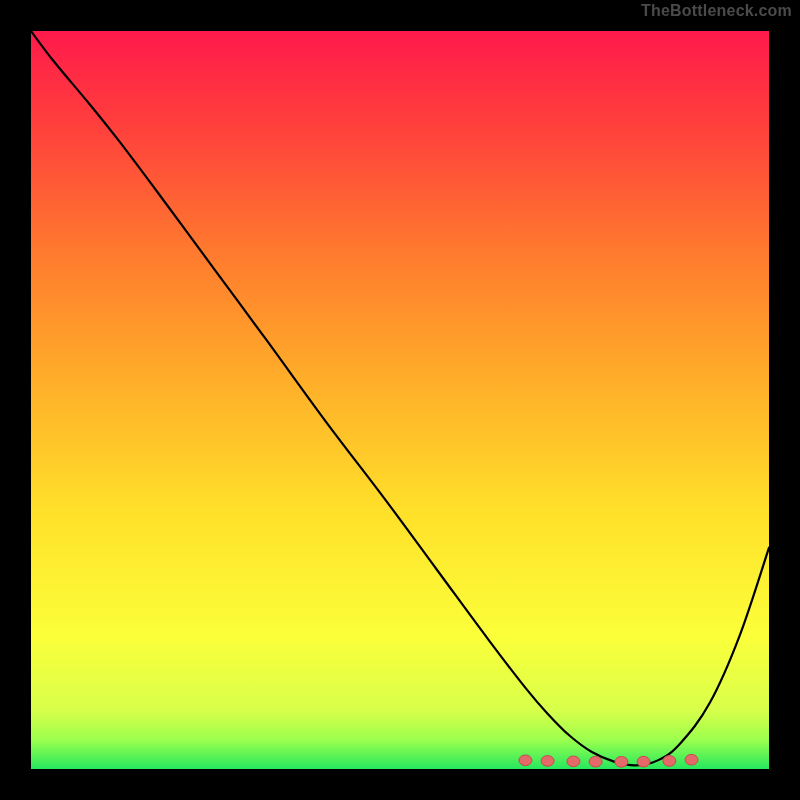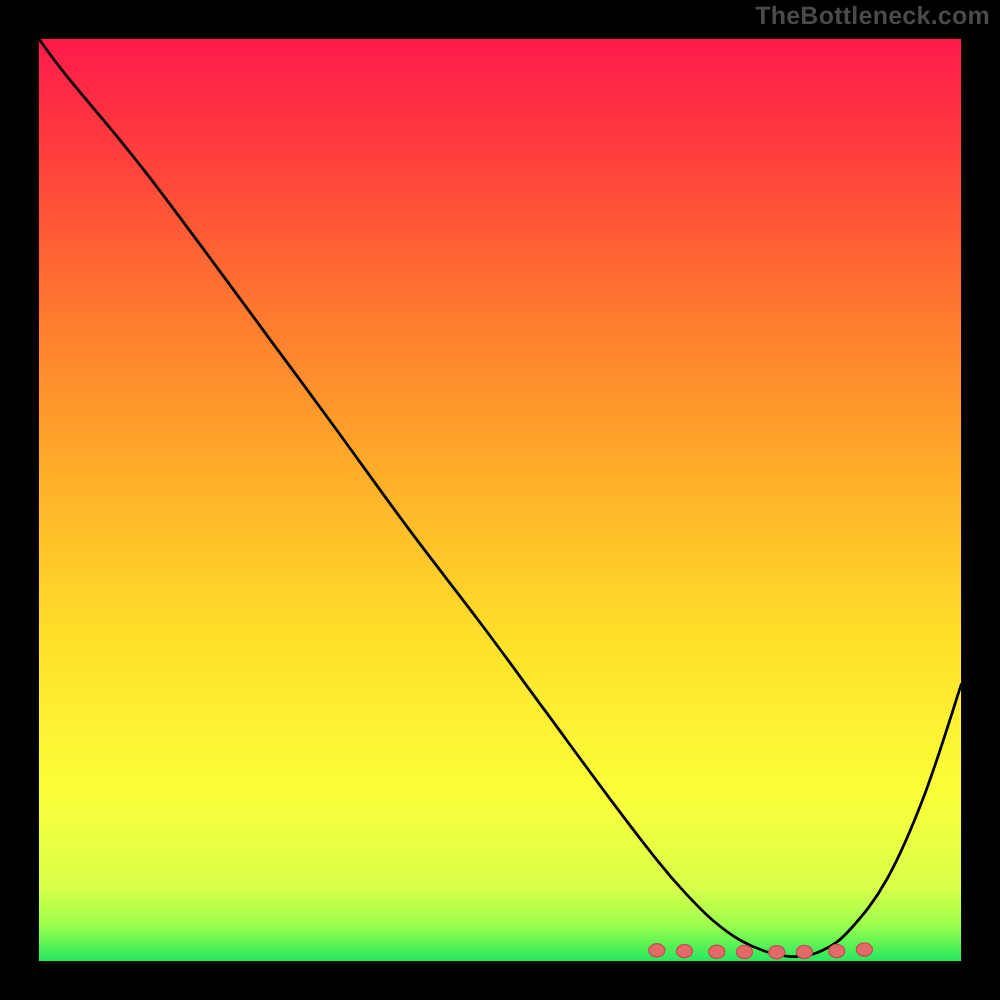--- a/index.html
+++ b/index.html
@@ -16,21 +16,21 @@
     top: 0; left: 0;
     width: 800px;
     height: 800px;
     background: #000;
   }
   .watermark {
     position: absolute;
     top: 2px;
     right: 8px;
     color: #4a4a4a;
-    font-size: 20px;
+    font-size: 16px;
     font-weight: 600;
     letter-spacing: 0.2px;
     user-select: none;
   }
   svg.plot {
     position: absolute;
     left: 31px;
     top: 31px;
     width: 738px;
     height: 738px;

